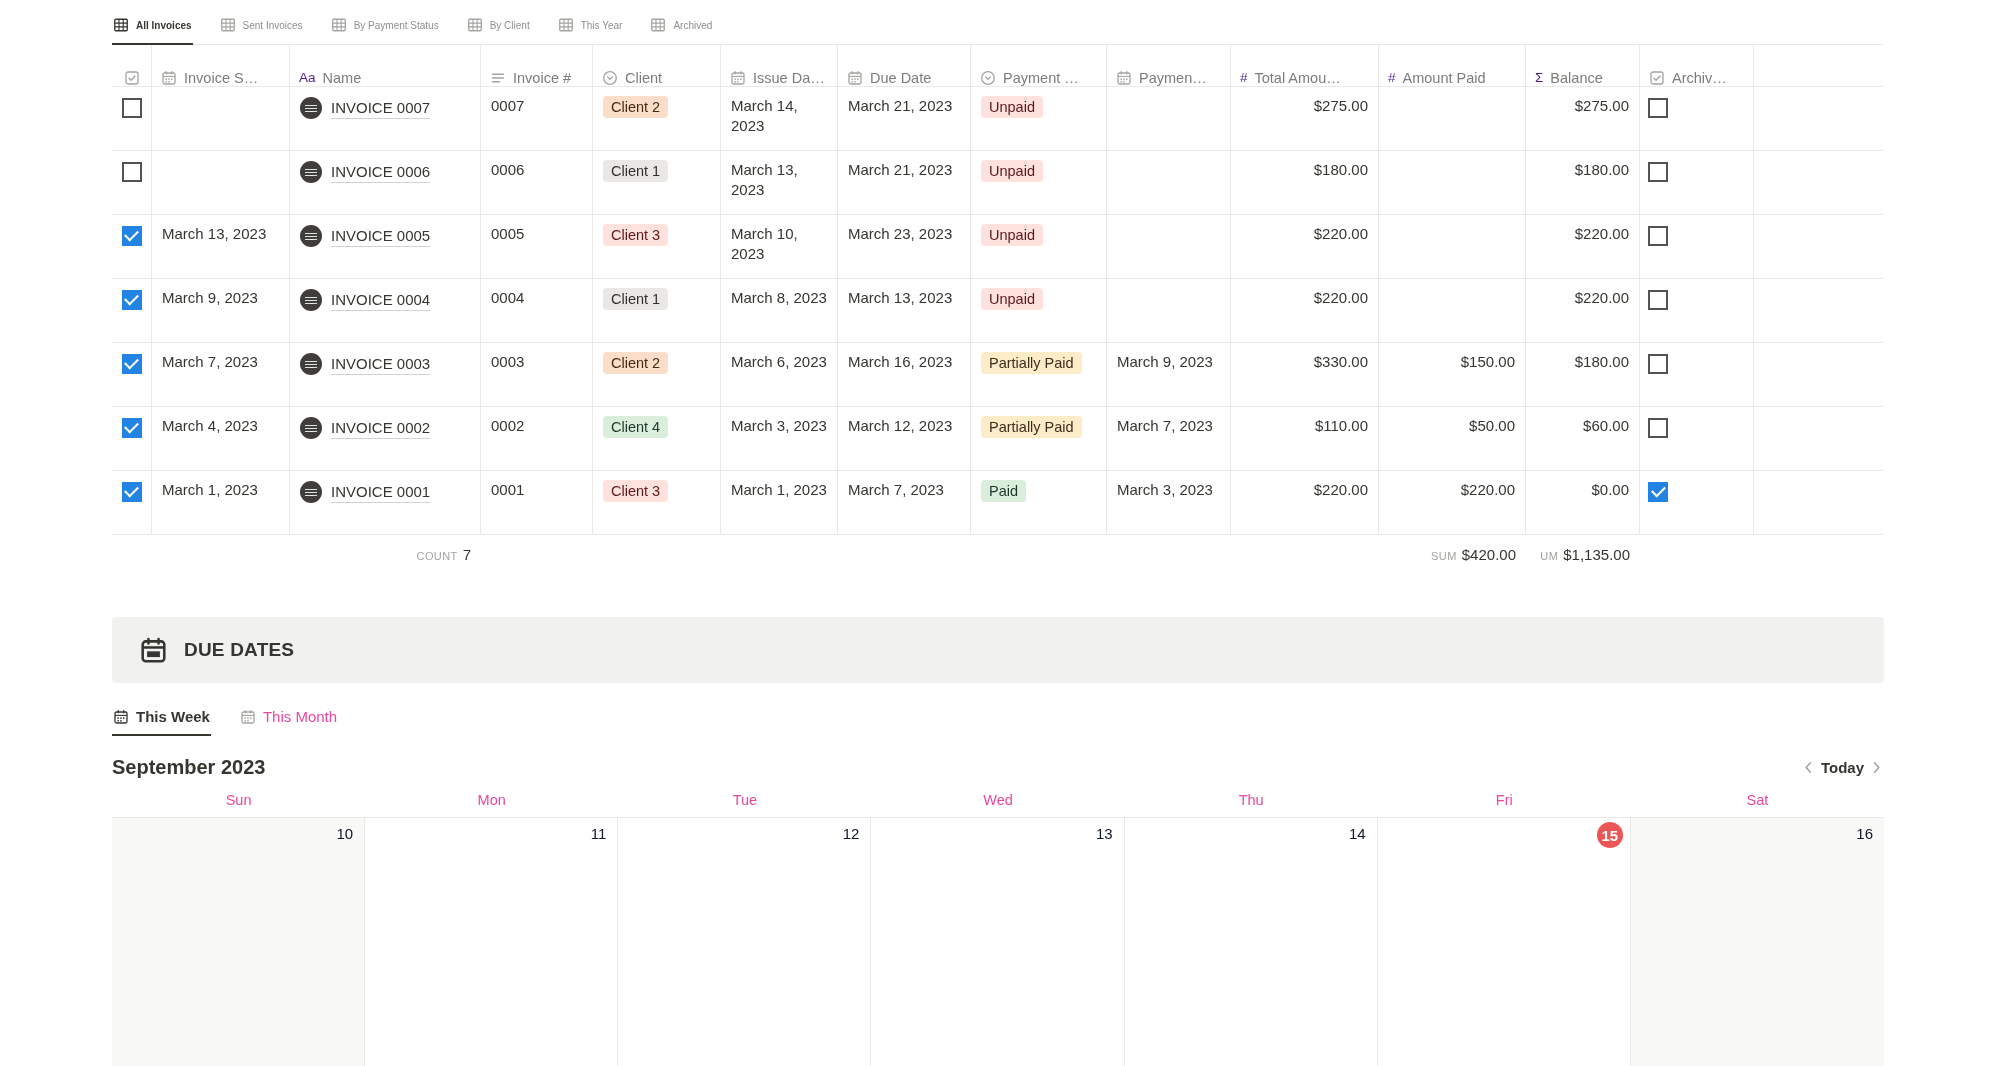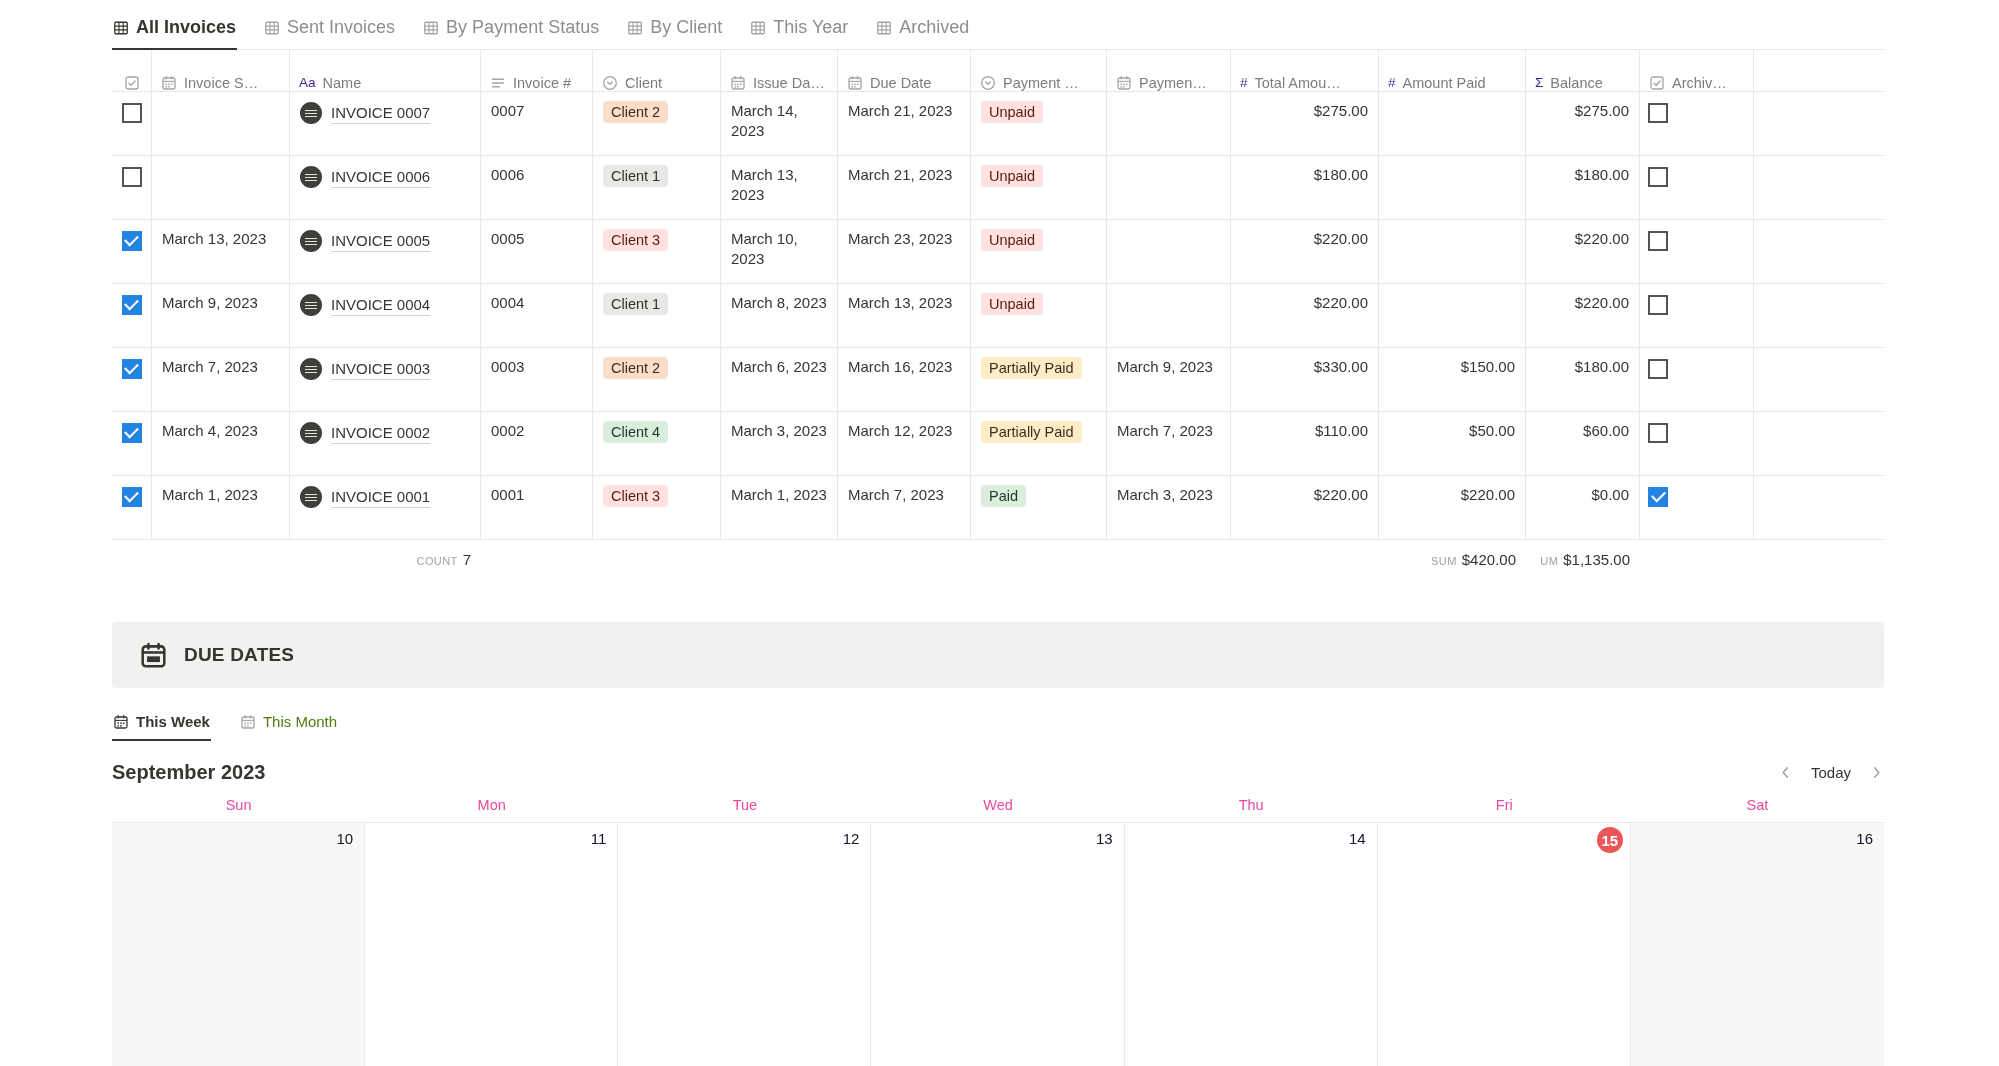--- a/index.html
+++ b/index.html
@@ -2,21 +2,21 @@
 <html><head>
 <meta charset="utf-8">
 <style>
   html,body{margin:0;padding:0;background:#fff;}
   .page{width:1999px;height:1066px;background:#fff;overflow:hidden;position:relative;
         font-family:"Liberation Sans","DejaVu Sans",sans-serif;color:#37352F;}
   .content{padding:0 115px 0 112px;}
 
   
   .view-tabs{display:flex;gap:26px;margin-top:13px;border-bottom:1px solid #E9E9E7;}
-  .vtab{display:flex;align-items:center;gap:7px;padding:4px 1px 10px;font-size:18px;
+  .vtab{display:flex;align-items:center;gap:7px;padding:4px 1px 10px;font-size:10px;
         color:#8F8E8B;cursor:pointer;border-bottom:2px solid transparent;margin-bottom:-1px;}
   .vtab .ic{color:#A5A4A0;}
   .vtab.active{color:#37352F;font-weight:600;border-bottom-color:#37352F;}
   .vtab.active .ic{color:#37352F;}
   .ic{width:16px;height:16px;flex:none;}
 
   
   .itable{--cols:40px 138px 191px 112px 128px 117px 133px 136px 124px 148px 147px 114px 114px 1fr;}
   .thead,.tr,.tsum{display:grid;grid-template-columns:var(--cols);}
   .thead{height:41px;border-bottom:1px solid #E9E9E7;}
@@ -55,30 +55,30 @@
   .sc-bal{grid-column:12;text-align:right;}
   .slabel{font-size:11px;color:#A3A29E;letter-spacing:.4px;margin-right:5px;}
   .sval{font-size:15px;color:#37352F;}
 
   
   .banner{margin-top:42px;height:66px;background:#F1F1EF;border-radius:4px;display:flex;
           align-items:center;gap:17px;padding:0 28px;}
   .banner .ic{width:27px;height:27px;color:#37352F;}
   .banner-title{font-size:19px;font-weight:700;letter-spacing:.2px;}
   .week-tabs{display:flex;gap:28px;margin-top:21px;}
-  .wtab{display:flex;align-items:center;gap:7px;padding:4px 1px 9px;font-size:15px;color:#4d7c0f;
+  .wtab{display:flex;align-items:center;gap:7px;padding:4px 1px 9px;font-size:15px;color:#ec4899;
         cursor:pointer;border-bottom:2px solid transparent;}
   .wtab .ic{color:#A5A4A0;}
   .wtab.active{color:#37352F;font-weight:600;border-bottom-color:#37352F;}
   .wtab.active .ic{color:#37352F;}
 
   
   .cal-top{display:flex;justify-content:space-between;align-items:center;margin-top:16px;height:30px;}
   .month{font-size:20px;font-weight:700;}
-  .cal-nav{display:flex;align-items:center;gap:18px;}
+  .cal-nav{display:flex;align-items:center;gap:5px;font-weight:bold;}
   .nav-ic{width:15px;height:15px;color:#9B9A96;cursor:pointer;}
   .today-btn{font-size:15px;color:#37352F;cursor:pointer;}
   .weekdays{display:grid;grid-template-columns:repeat(7,1fr);margin-top:10px;padding-bottom:9px;}
   .wd{text-align:center;font-size:14.5px;color:#ec4899;}
   .cal-grid{display:grid;grid-template-columns:repeat(7,1fr);border-top:1px solid #E9E9E7;height:249px;}
   .ccell{border-right:1px solid #E9E9E7;position:relative;cursor:pointer;background:#fff;}
   .ccell:last-child{border-right:none;}
   .ccell.weekend{background:#F8F8F6;}
   .dnum{position:absolute;top:7px;right:11px;font-size:15px;color:#0f172a;}
   .dnum.today{background:#EB5757;color:#fff;width:26px;height:26px;border-radius:50%;

